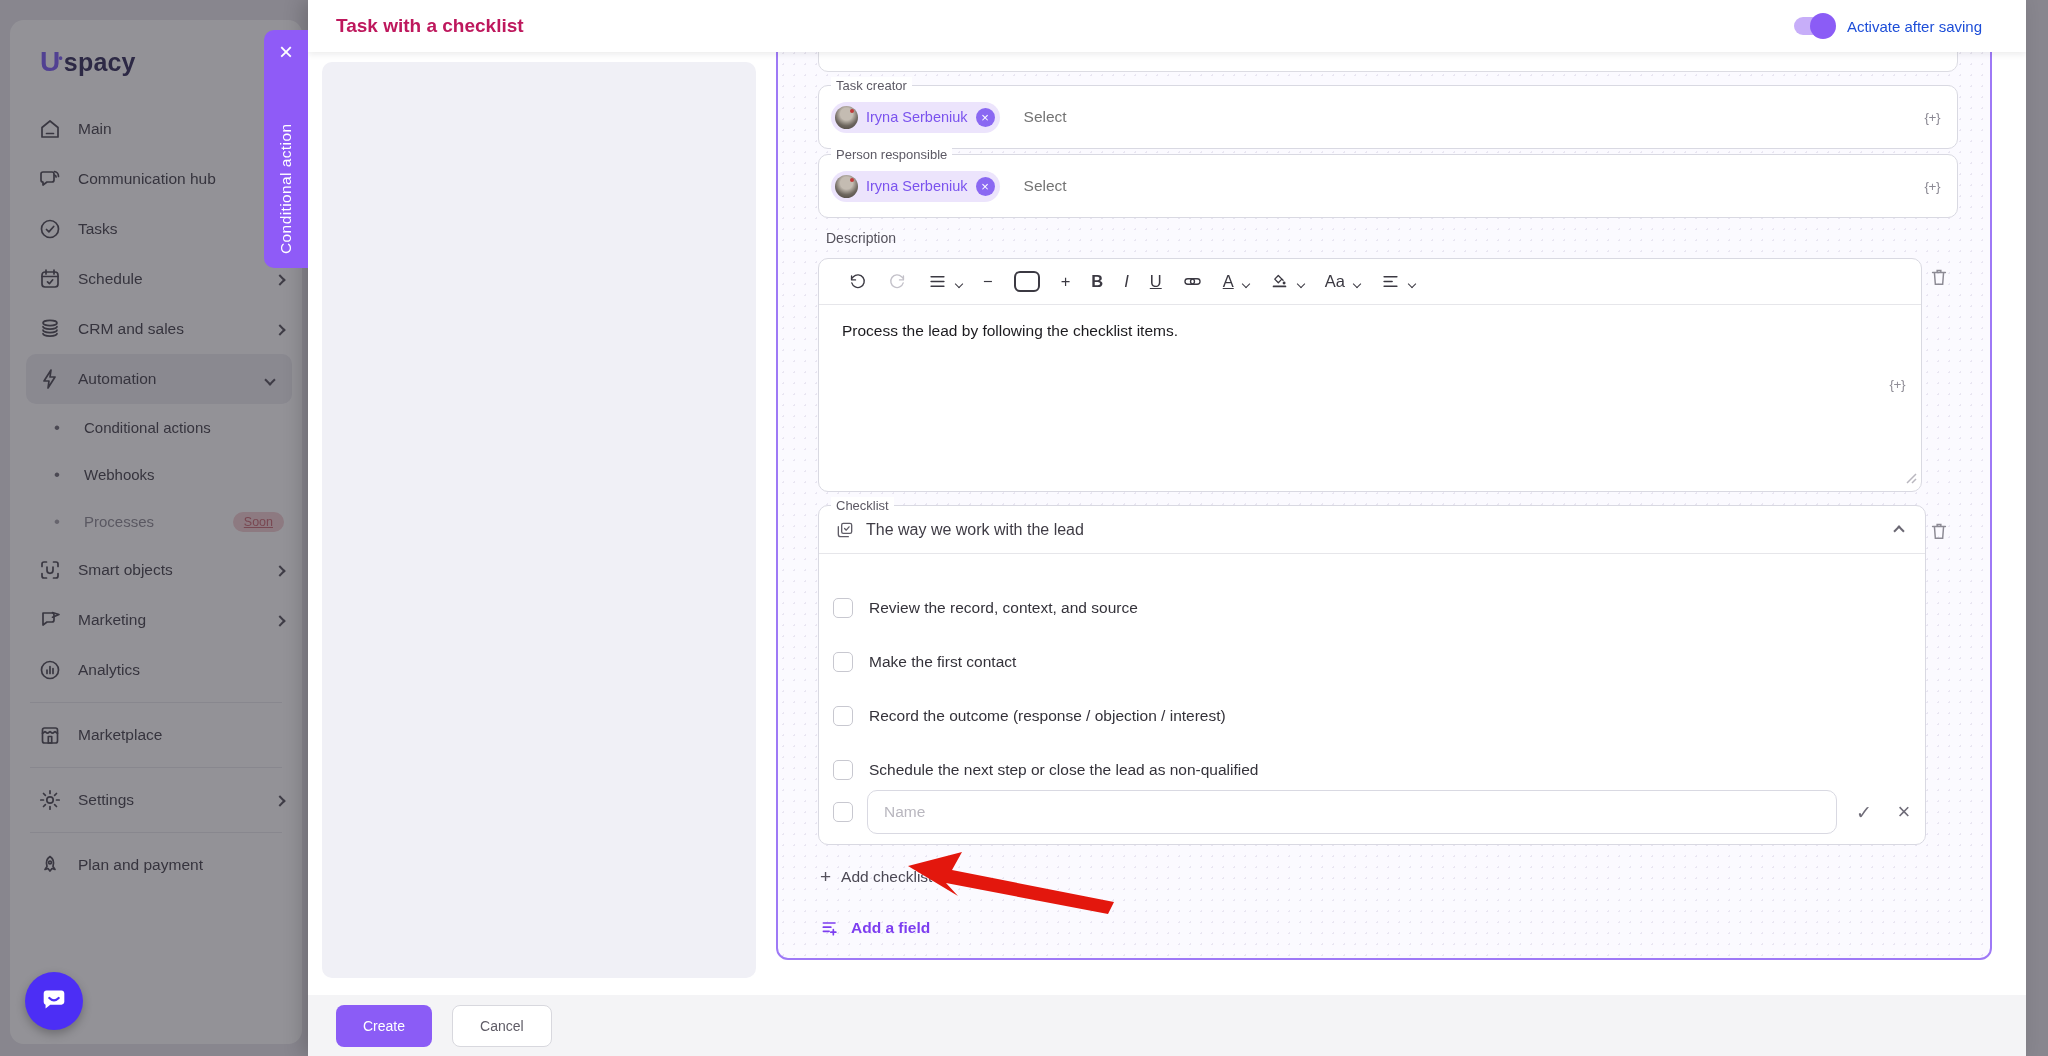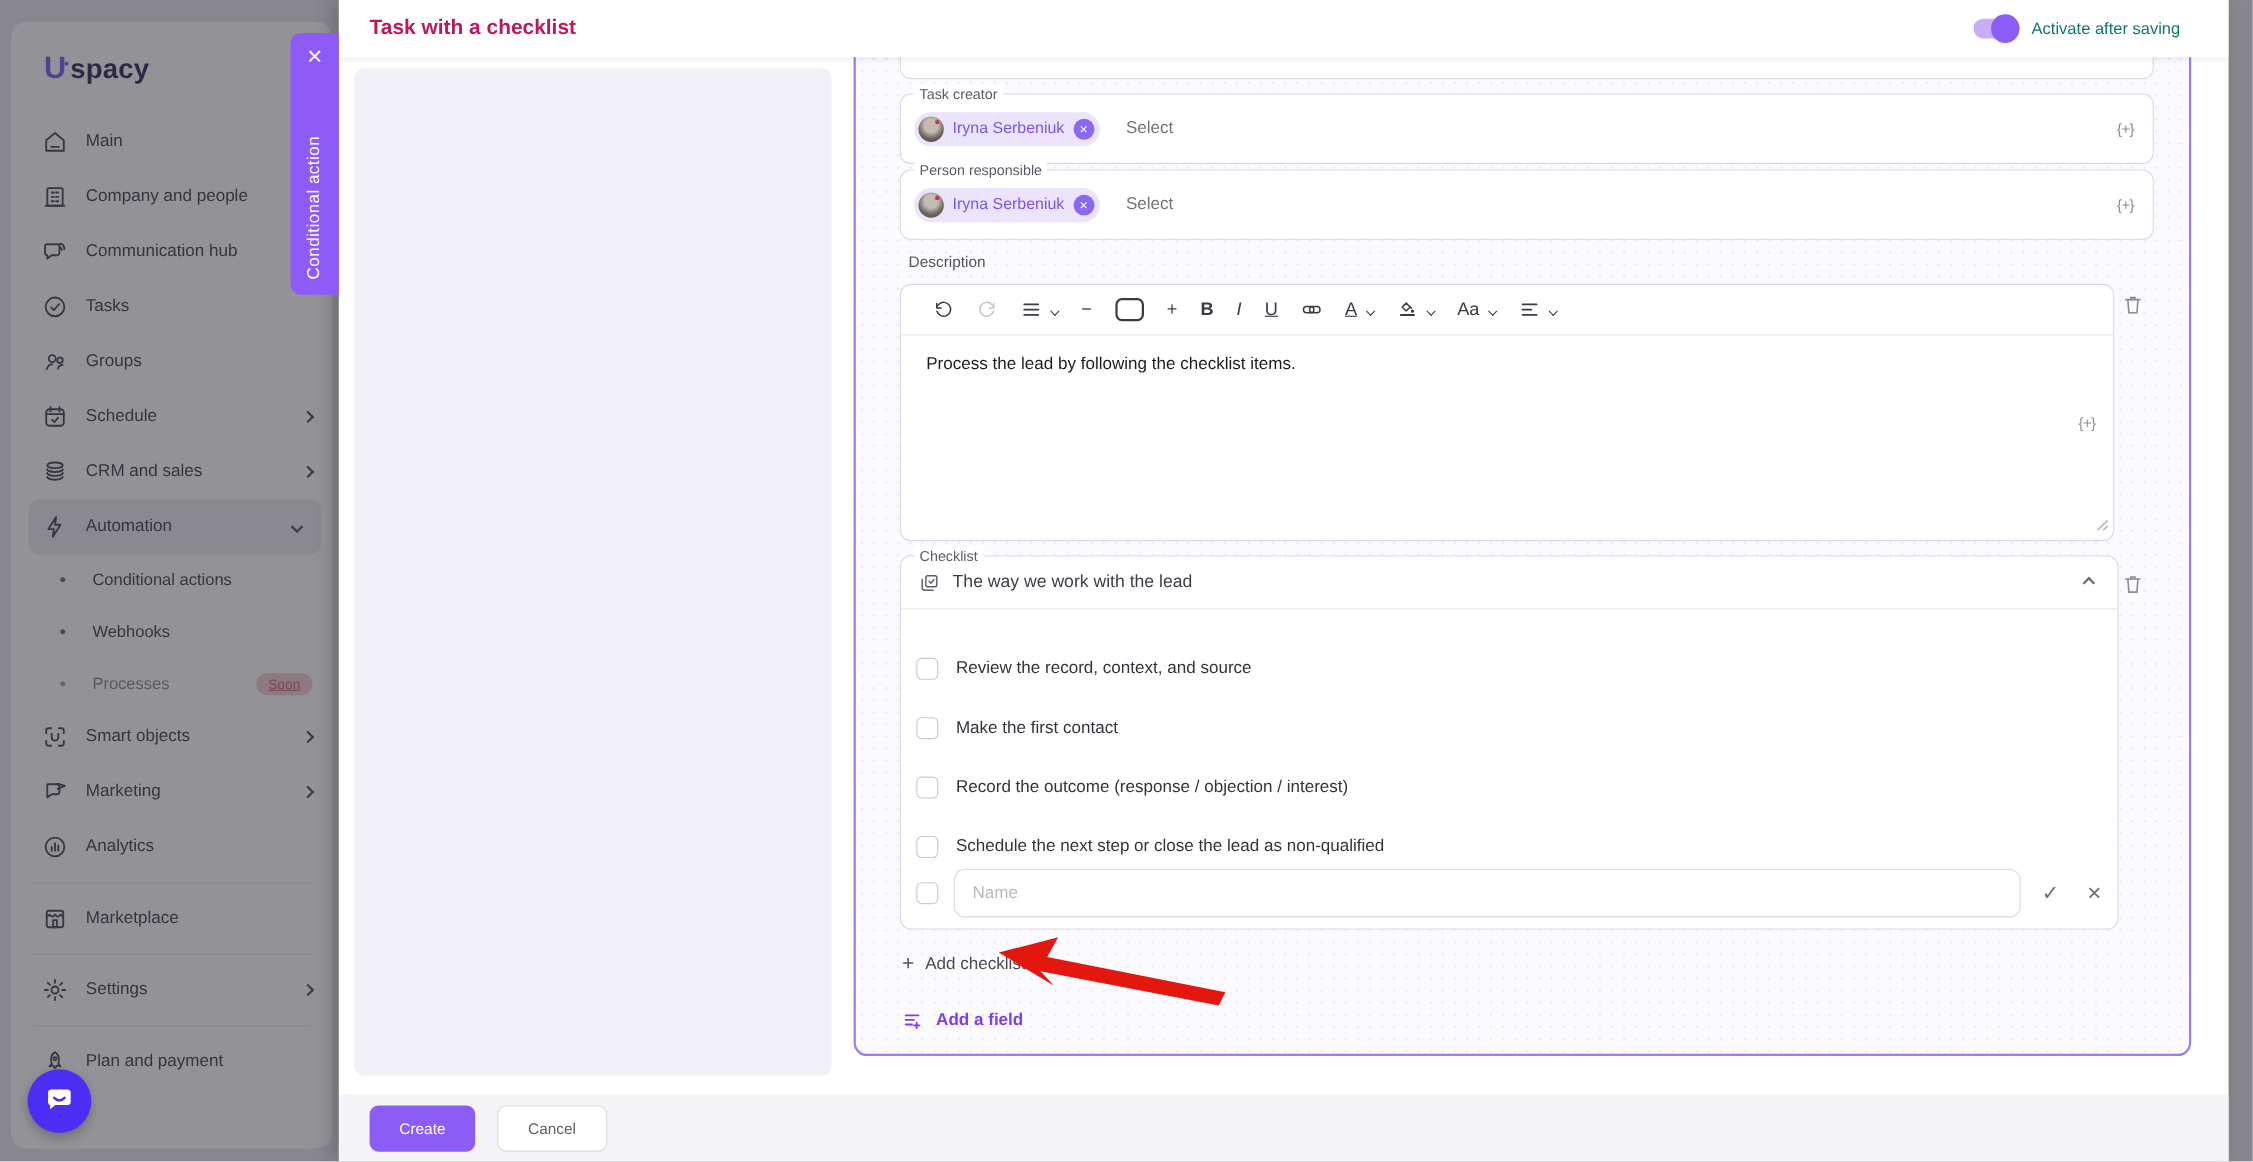--- a/index.html
+++ b/index.html
@@ -55,21 +55,21 @@
   
   .modal { position:absolute; left:308px; top:0; width:1718px; height:1056px; background:#fff;
     z-index:10; overflow:hidden; box-shadow:-6px 0 18px rgba(0,0,0,.18); }
   .modal-header { position:absolute; left:0; top:0; width:100%; height:52px; background:#fff;
     z-index:30; display:flex; align-items:center; box-shadow:0 2px 7px rgba(25,22,35,.09); }
   .modal-title { margin-left:28px; font-size:19px; font-weight:600; color:#be185d; }
   .header-right { position:absolute; right:44px; top:0; height:52px; display:flex; align-items:center; gap:13px; }
   .toggle { position:relative; width:40px; height:18px; border-radius:9px; background:#c7aef9; cursor:pointer; }
   .toggle .knob { position:absolute; right:-2px; top:-4px; width:26px; height:26px; border-radius:50%;
     background:#8b5cf6; }
-  .toggle-label { font-size:15px; color:#0f766e; }
+  .toggle-label { font-size:15px; color:#1d4ed8; }
 
   .left-panel { position:absolute; left:14px; top:62px; width:434px; height:916px;
     background:#f0f0f6; border-radius:10px; z-index:6; }
 
   .form-wrap { position:absolute; left:468px; top:-20px; width:1216px; height:980px;
     border:2px solid #9e79f6; border-radius:12px; z-index:7; background:#fbfaff;
     background-image:radial-gradient(#e9e6f2 1px, transparent 1px); background-size:11px 11px; }
 
   .clipped-field { position:absolute; left:40px; top:10px; width:1140px; height:80px;
     background:#fff; border:1.5px solid #dcdce3; border-radius:10px; }
@@ -158,55 +158,35 @@
             <svg viewBox="0 0 24 24" fill="none" stroke="currentColor" stroke-width="1.7" stroke-linecap="round" stroke-linejoin="round">
               <path d="M4 10.5 12 4l8 6.5V20H4z"></path>
               <path d="M8.5 16.5h7"></path>
             </svg>
           </span>
           <span class="nav-label">Main</span>
         </div>
         <div class="nav-item">
           <span class="icon">
             <svg viewBox="0 0 24 24" fill="none" stroke="currentColor" stroke-width="1.7" stroke-linecap="round" stroke-linejoin="round">
-              <rect x="5" y="4" width="14" height="16" rx="1.5"></rect>
-              <path d="M9 8h2M13 8h2M9 12h2M13 12h2M9 16h2M13 16h2M3.5 20h17"></path>
-            </svg>
-          </span>
-          <span class="nav-label">Company and people</span>
-        </div>
-        <div class="nav-item">
-          <span class="icon">
-            <svg viewBox="0 0 24 24" fill="none" stroke="currentColor" stroke-width="1.7" stroke-linecap="round" stroke-linejoin="round">
               <path d="M5 5h9a2 2 0 0 1 2 2v6a2 2 0 0 1-2 2H9l-4 3v-3a2 2 0 0 1-2-2V7a2 2 0 0 1 2-2z"></path>
               <path d="M16.5 4.5c2.5.5 4 2.5 4 5"></path>
               <path d="M16.5 8c1 .2 1.6 1 1.6 2"></path>
             </svg>
           </span>
           <span class="nav-label">Communication hub</span>
         </div>
         <div class="nav-item">
           <span class="icon">
             <svg viewBox="0 0 24 24" fill="none" stroke="currentColor" stroke-width="1.7" stroke-linecap="round" stroke-linejoin="round">
               <circle cx="12" cy="12" r="8.5"></circle>
               <path d="M8.5 12.5l2.4 2.4 4.8-5.4"></path>
             </svg>
           </span>
           <span class="nav-label">Tasks</span>
-        </div>
-        <div class="nav-item">
-          <span class="icon">
-            <svg viewBox="0 0 24 24" fill="none" stroke="currentColor" stroke-width="1.7" stroke-linecap="round" stroke-linejoin="round">
-              <circle cx="9.5" cy="9" r="3.2"></circle>
-              <path d="M4.5 18.5c.9-2.8 2.8-4.3 5-4.3"></path>
-              <circle cx="16.5" cy="10.5" r="2.5"></circle>
-              <path d="M14.8 18c.5-2.1 2-3.3 4.2-3.3"></path>
-            </svg>
-          </span>
-          <span class="nav-label">Groups</span>
         </div>
         <div class="nav-item">
           <span class="icon">
             <svg viewBox="0 0 24 24" fill="none" stroke="currentColor" stroke-width="1.7" stroke-linecap="round" stroke-linejoin="round">
               <rect x="4" y="5" width="16" height="15" rx="3"></rect>
               <path d="M8 3v4M16 3v4M4 9.5h16"></path>
               <path d="M9.5 14.8l1.9 1.9 3.3-3.9"></path>
             </svg>
           </span>
           <span class="nav-label">Schedule</span>

